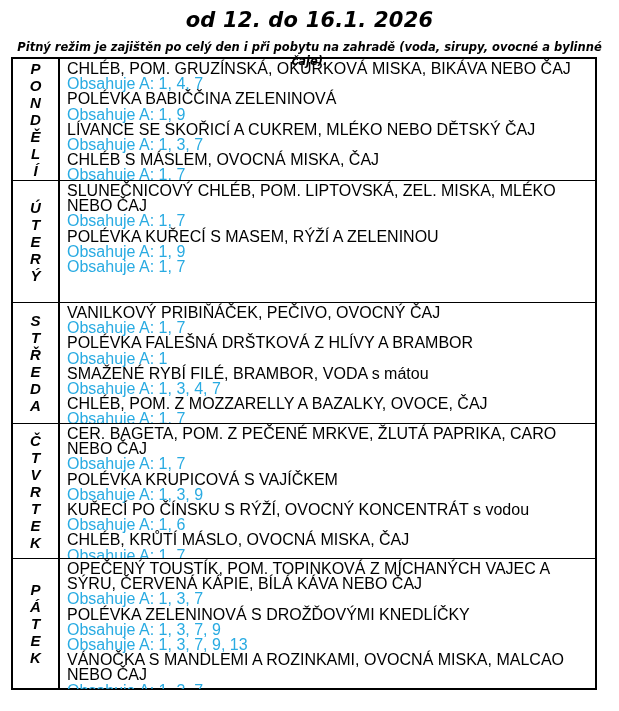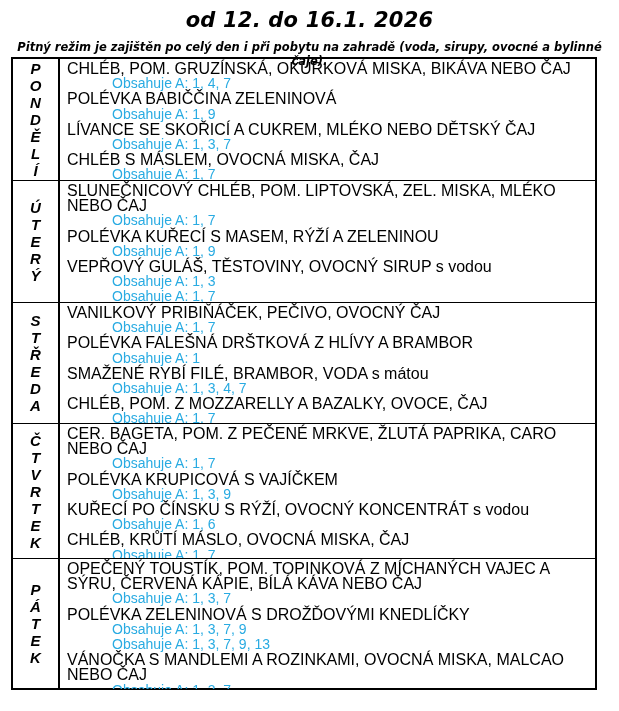--- a/index.html
+++ b/index.html
@@ -53,24 +53,23 @@
     flex: 1 1 auto;
     padding: 2px 6px 0 7px;
     overflow: hidden;
   }
   .meal-text {
     font-size: 16px;
     line-height: 15.2px;
     white-space: normal;
   }
   .meal-allergens {
-    font-size: 14px;
+    font-size: 16px;
     line-height: 15.2px;
     color: var(--allergen-color);
-    margin-left: 45px;
   }
 </style>
 </head>
 <body>
 
 <div class="page">
   <div class="title">od 12. do 16.1. 2026</div>
   <div class="subtitle">Pitný režim je zajištěn po celý den i při pobytu na zahradě (voda, sirupy, ovocné a bylinné čaje).</div>
   <div class="menu-table" id="menu-table">
   <div class="day-row">
@@ -118,24 +117,20 @@
   <div class="meal">
     <div class="meal-text">SLUNEČNICOVÝ CHLÉB, POM. LIPTOVSKÁ, ZEL. MISKA, MLÉKO NEBO ČAJ</div>
     <div class="meal-allergens">Obsahuje A: 1, 7</div>
   </div>
 
   <div class="meal">
     <div class="meal-text">POLÉVKA KUŘECÍ S MASEM, RÝŽÍ A ZELENINOU</div>
     <div class="meal-allergens">Obsahuje A: 1, 9</div>
   </div>
 
-  <div class="meal">
-    <div class="meal-text">VEPŘOVÝ GULÁŠ, TĚSTOVINY, OVOCNÝ SIRUP s vodou</div>
-    <div class="meal-allergens">Obsahuje A: 1, 3</div>
-  </div>
 
   <div class="meal">
     <div class="meal-allergens">Obsahuje A: 1, 7</div>
   </div>
 </div>
   </div>
 
   <div class="day-row">
     <div class="day-cell">
           <span class="day-letter">S</span>

